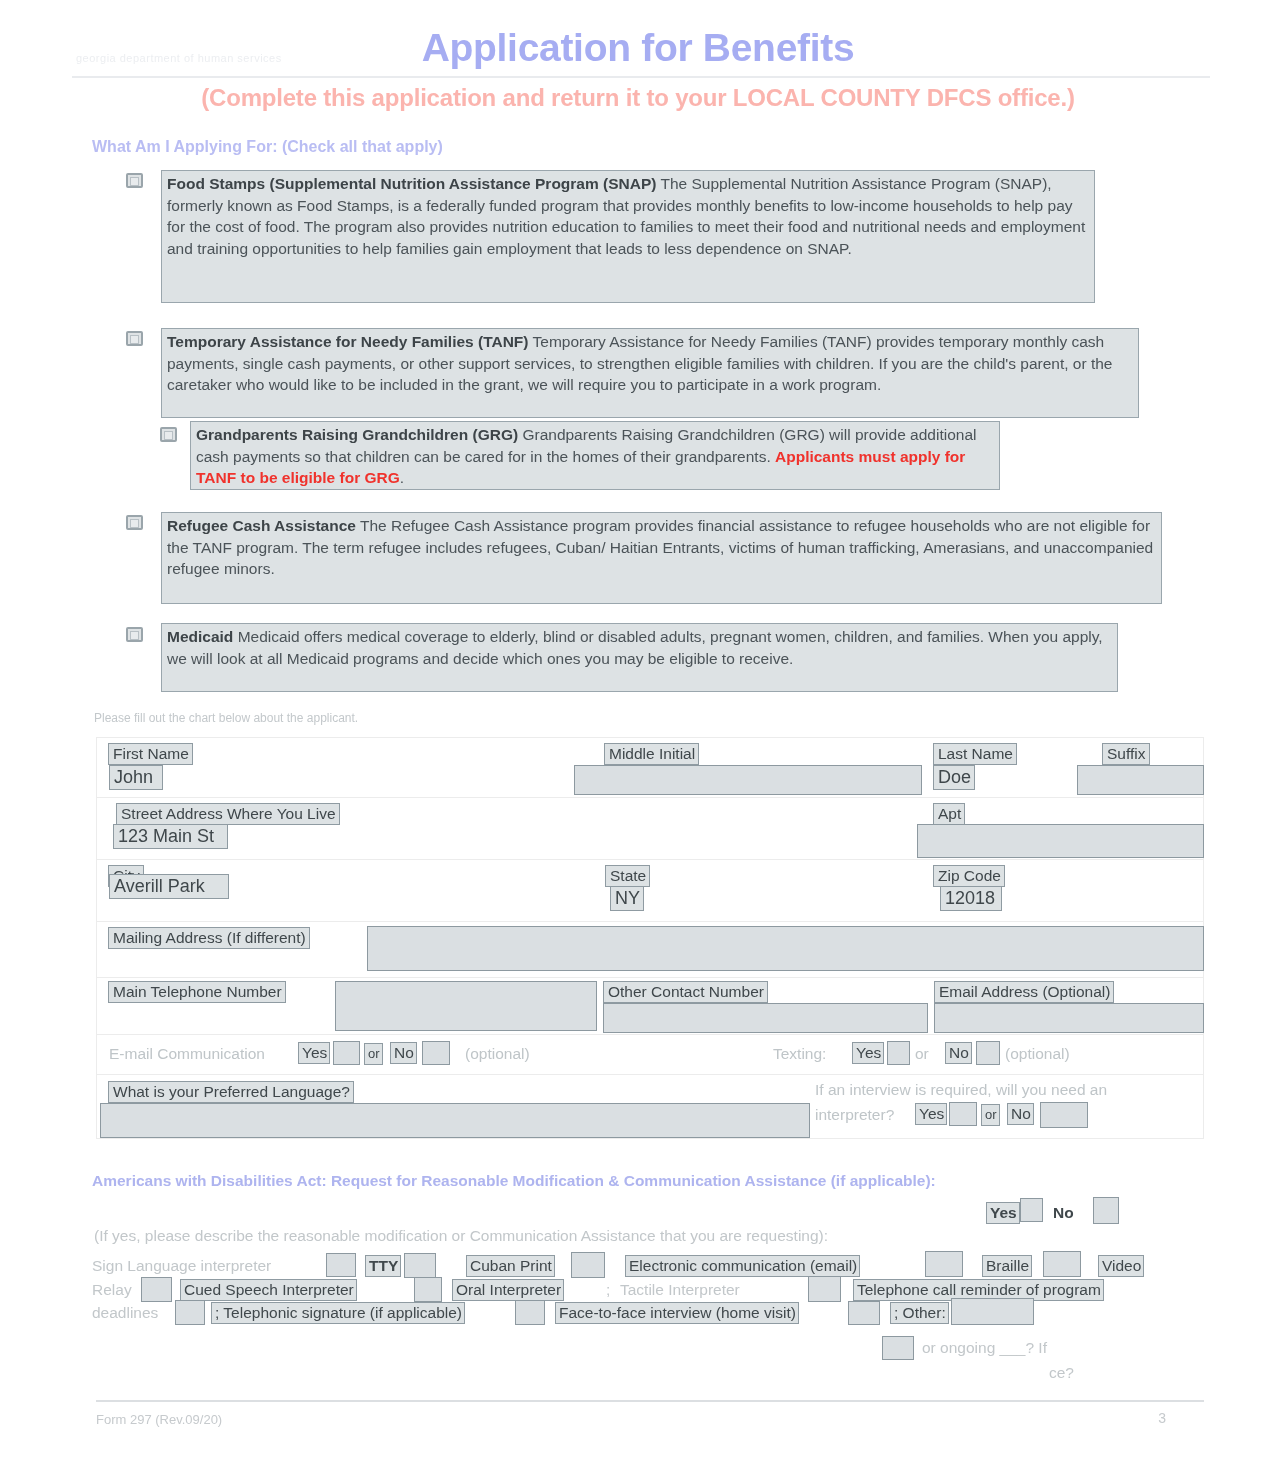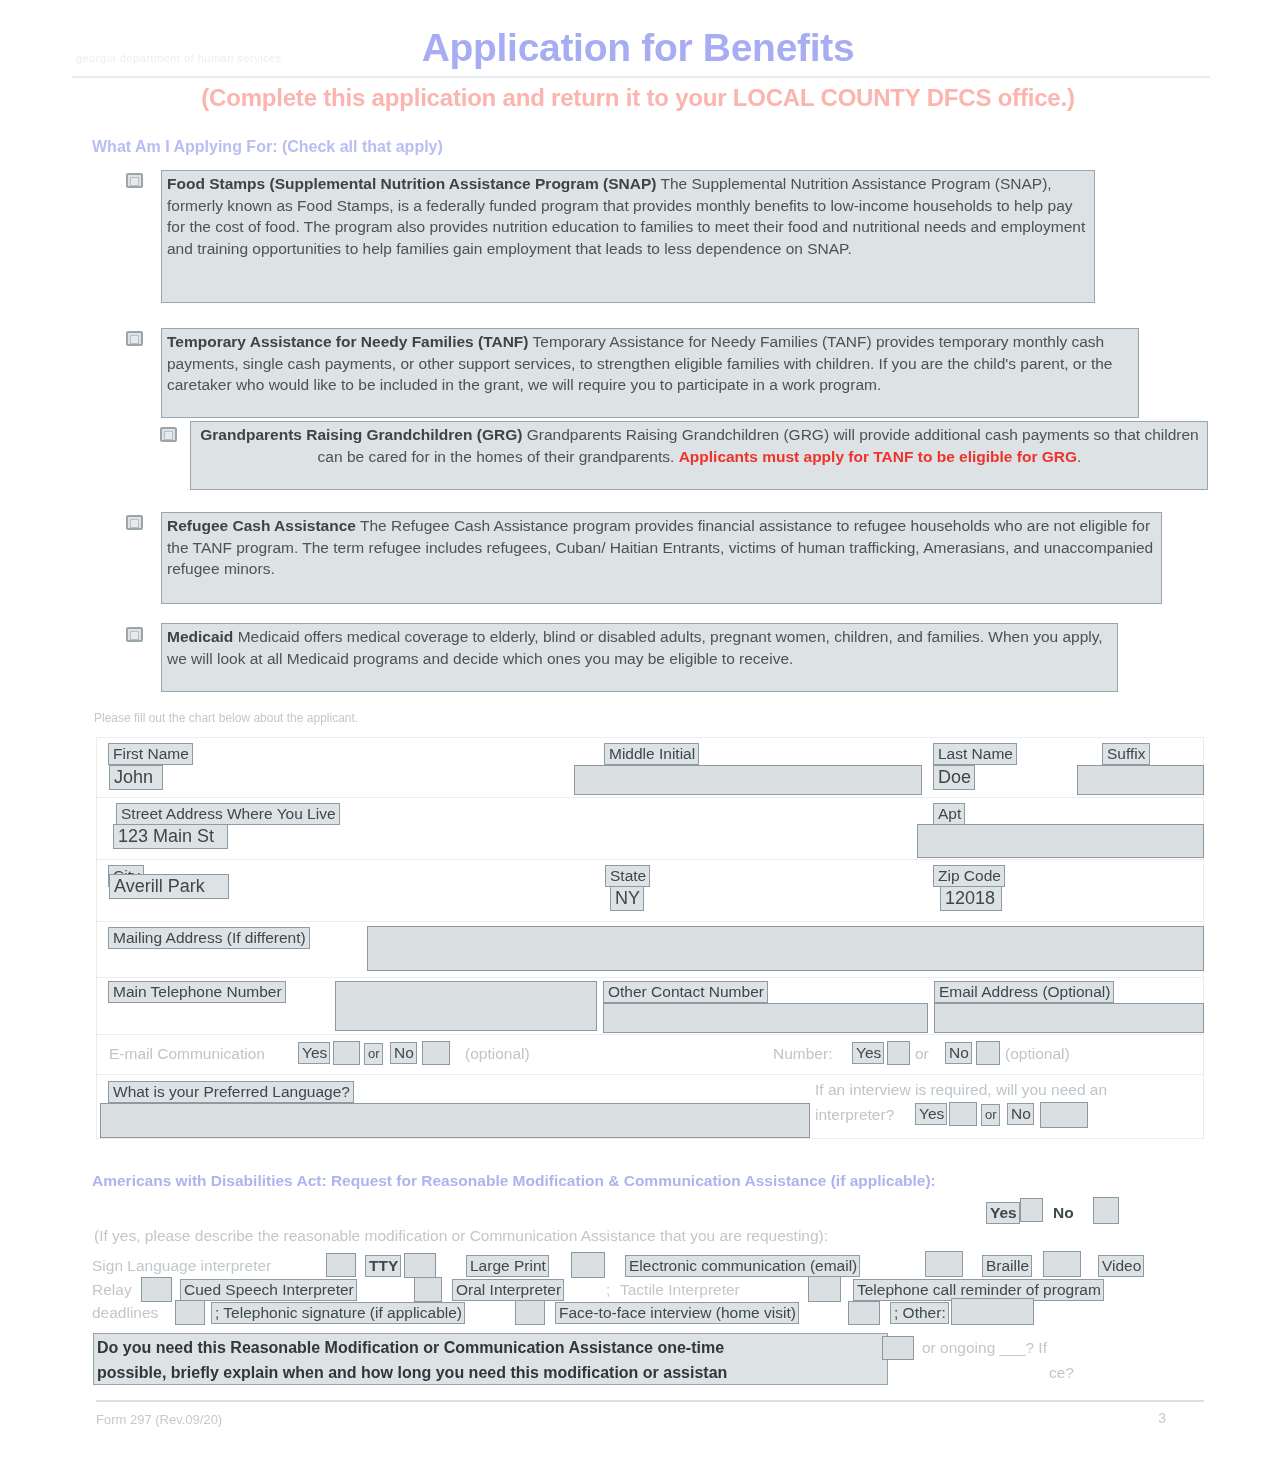--- a/index.html
+++ b/index.html
@@ -155,21 +155,21 @@
     <span>The Supplemental Nutrition Assistance Program (SNAP), formerly known as Food Stamps, is a federally funded program that provides monthly benefits to low-income households to help pay for the cost of food. The program also provides nutrition education to families to meet their food and nutritional needs and employment and training opportunities to help families gain employment that leads to less dependence on SNAP.</span>
   </div>
 
   <div class="cb inner" style="left:126px; top:331px;"></div>
   <div class="pbox" style="left:161px; top:328px; width:978px; height:90px;">
     <b>Temporary Assistance for Needy Families (TANF)</b>
     <span>Temporary Assistance for Needy Families (TANF) provides temporary monthly cash payments, single cash payments, or other support services, to strengthen eligible families with children. If you are the child's parent, or the caretaker who would like to be included in the grant, we will require you to participate in a work program.</span>
   </div>
 
   <div class="cb inner" style="left:160px; top:427px;"></div>
-  <div class="pbox" style="left:190px; top:421px; width:1018px; height:69px;text-align:center;">
+  <div class="pbox" style="left:190px; top:421px; width:810px; height:69px;">
     <b>Grandparents Raising Grandchildren (GRG)</b>
     <span>Grandparents Raising Grandchildren (GRG) will provide additional cash payments so that children can be cared for in the homes of their grandparents. </span><span class="red">Applicants must apply for TANF to be eligible for GRG</span><span>.</span>
   </div>
 
   <div class="cb inner" style="left:126px; top:515px;"></div>
   <div class="pbox" style="left:161px; top:512px; width:1001px; height:92px;">
     <b>Refugee Cash Assistance</b>
     <span>The Refugee Cash Assistance program provides financial assistance to refugee households who are not eligible for the TANF program. The term refugee includes refugees, Cuban/ Haitian Entrants, victims of human trafficking, Amerasians, and unaccompanied refugee minors.</span>
   </div>
 
@@ -234,21 +234,21 @@
 
     <div class="trow" style="top:297px; height:40px;">
       <div class="plain" style="left:12px; top:9px;">E-mail Communication</div>
       <div class="chip" style="left:201px; top:7px;">Yes</div>
       <div class="ckbox" style="left:236px; top:6px; width:27px; height:24px;"></div>
       <div class="chip" style="left:267px; top:8px; font-size:13px;">or</div>
       <div class="chip" style="left:293px; top:7px;">No</div>
       <div class="ckbox" style="left:325px; top:6px; width:28px; height:24px;"></div>
       <div class="plain" style="left:368px; top:9px;">(optional)</div>
 
-      <div class="plain" style="left:676px; top:9px;">Number:</div>
+      <div class="plain" style="left:676px; top:9px;">Texting:</div>
       <div class="chip" style="left:755px; top:7px;">Yes</div>
       <div class="ckbox" style="left:790px; top:6px; width:23px; height:24px;"></div>
       <div class="plain" style="left:818px; top:9px;">or</div>
       <div class="chip" style="left:848px; top:7px;">No</div>
       <div class="ckbox" style="left:879px; top:6px; width:24px; height:24px;"></div>
       <div class="plain" style="left:908px; top:9px;">(optional)</div>
     </div>
 
     <div class="trow" style="top:337px; height:64px; border-bottom:none;">
       <div class="lbl" style="left:11px; top:6px;">What is your Preferred Language?</div>
@@ -270,21 +270,21 @@
   <div class="ckbox" style="left:1020px; top:1198px; width:23px; height:24px;"></div>
   <div class="plain dark" style="left:1053px; top:1203px; font-weight:bold; color:#3f474b;">No</div>
   <div class="ckbox" style="left:1093px; top:1197px; width:26px; height:27px;"></div>
 
   <div class="ada-line" style="left:94px; top:1226px;">(If yes, please describe the reasonable modification or Communication Assistance that you are requesting):</div>
 
   <div class="ada-line" style="left:92px; top:1256px;">Sign Language interpreter</div>
   <div class="ckbox" style="left:326px; top:1253px; width:30px; height:24px;"></div>
   <div class="chip" style="left:365px; top:1255px; font-weight:bold;">TTY</div>
   <div class="ckbox" style="left:404px; top:1253px; width:32px; height:25px;"></div>
-  <div class="chip" style="left:466px; top:1255px;">Large Print</div>
+  <div class="chip" style="left:466px; top:1255px;">Cuban Print</div>
   <div class="ckbox" style="left:571px; top:1252px; width:34px; height:26px;"></div>
   <div class="chip" style="left:625px; top:1255px;">Electronic communication (email)</div>
   <div class="ckbox" style="left:925px; top:1251px; width:38px; height:26px;"></div>
   <div class="chip" style="left:982px; top:1255px;">Braille</div>
   <div class="ckbox" style="left:1043px; top:1251px; width:38px; height:26px;"></div>
   <div class="chip" style="left:1098px; top:1255px;">Video</div>
 
   <div class="ada-line" style="left:92px; top:1280px;">Relay</div>
   <div class="ckbox" style="left:141px; top:1277px; width:31px; height:25px;"></div>
   <div class="chip" style="left:180px; top:1279px;">Cued Speech Interpreter</div>
@@ -297,24 +297,20 @@
 
   <div class="ada-line" style="left:92px; top:1303px;">deadlines</div>
   <div class="ckbox" style="left:175px; top:1300px; width:30px; height:25px;"></div>
   <div class="chip" style="left:211px; top:1302px;">; Telephonic signature (if applicable)</div>
   <div class="ckbox" style="left:515px; top:1300px; width:30px; height:25px;"></div>
   <div class="chip" style="left:555px; top:1302px;">Face-to-face interview (home visit)</div>
   <div class="ckbox" style="left:848px; top:1301px; width:32px; height:24px;"></div>
   <div class="chip" style="left:890px; top:1302px;">; Other:</div>
   <div class="ckbox" style="left:951px; top:1298px; width:83px; height:27px;"></div>
 
-  <div class="bold-blk" style="left:93px; top:1333px; width:795px; height:52px;">
-    <span>Do you need this Reasonable Modification or Communication Assistance one-time</span><br>
-    <span>possible, briefly explain when and how long you need this modification or assistan</span>
-  </div>
   <div class="ckbox" style="left:882px; top:1336px; width:32px; height:24px;"></div>
   <div class="ada-line" style="left:922px; top:1338px;">or ongoing ___? If</div>
   <div class="ada-line" style="left:1049px; top:1363px;">ce?</div>
 
   <div class="foot-rule" style="top:1400px;"></div>
   <div class="foot-l" style="top:1412px;">Form 297 (Rev.09/20)</div>
   <div class="foot-r" style="top:1410px;">3</div>
 
 </div>
 

